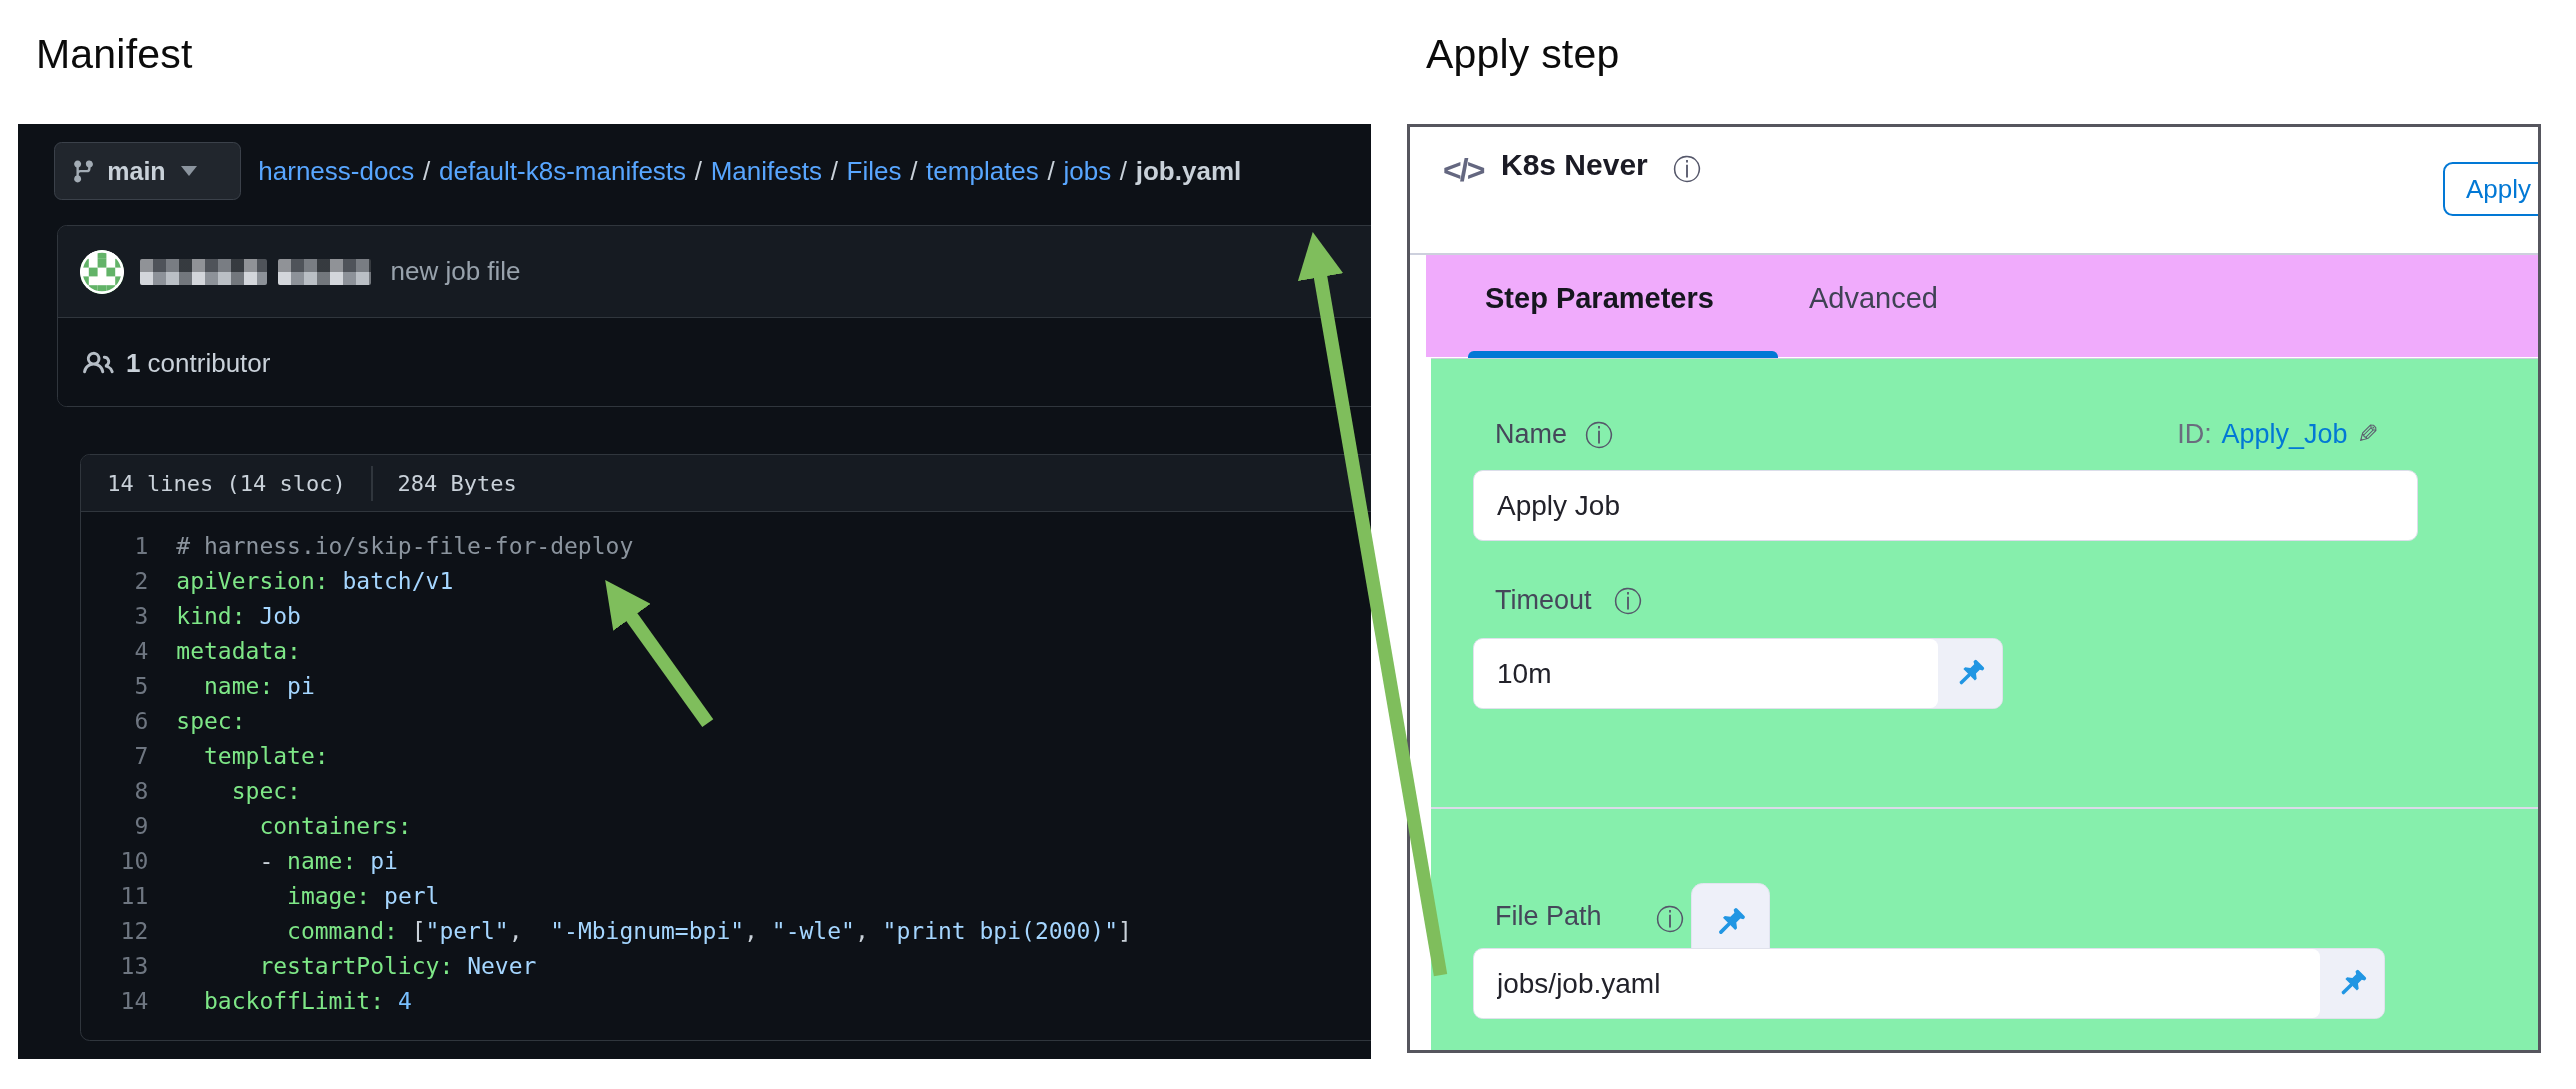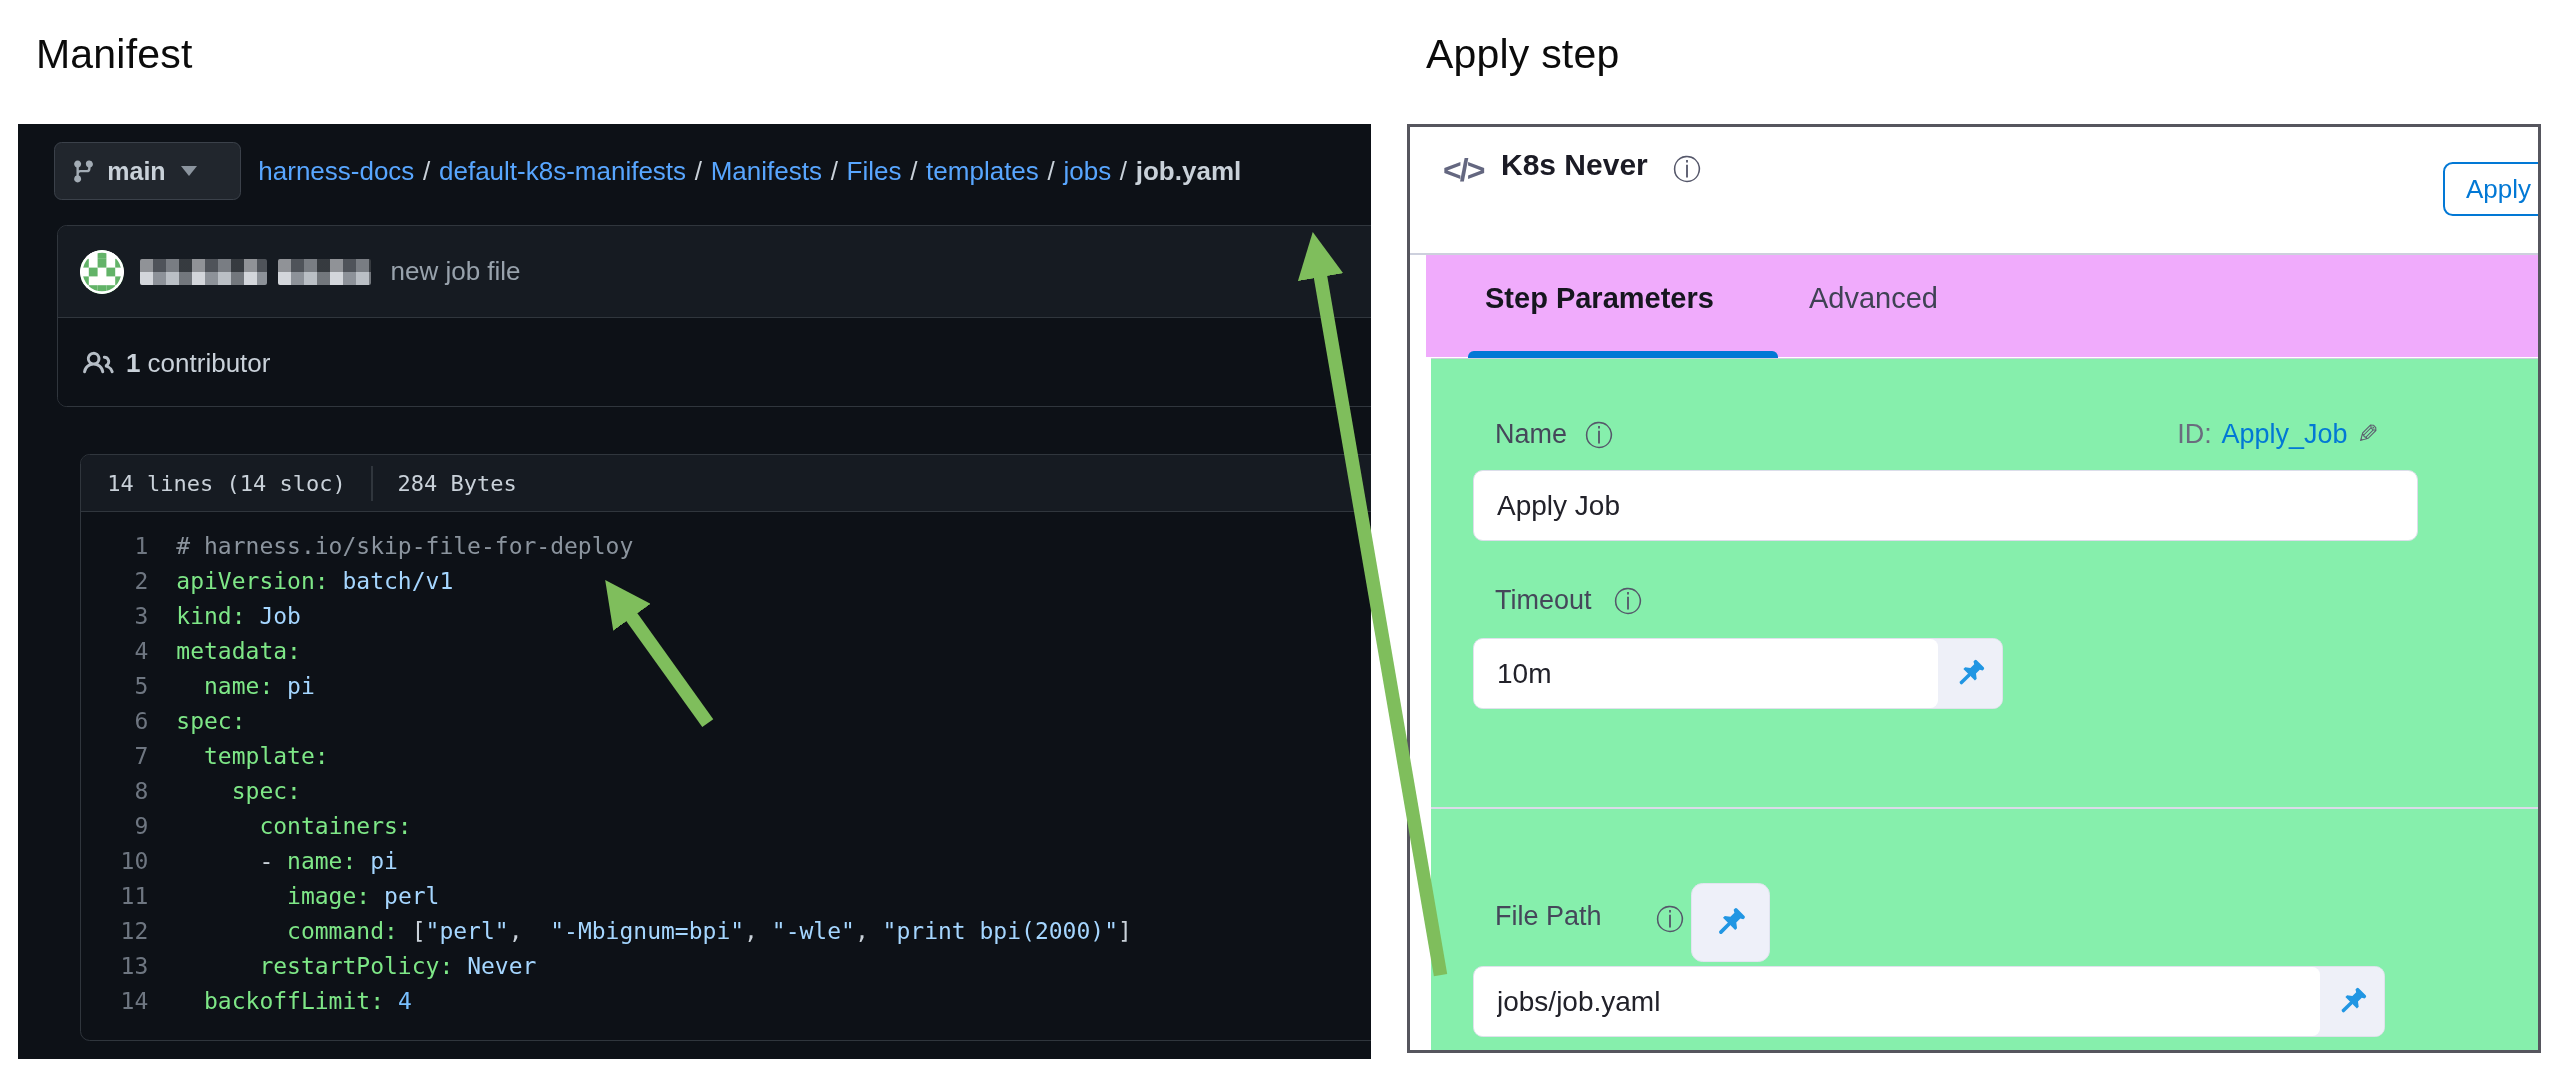--- a/index.html
+++ b/index.html
@@ -74,21 +74,21 @@
   .id-link{color:var(--accent);cursor:pointer;text-align:right;}
   .pencil{display:inline-block;transform:scaleX(-1);color:#5c5e6e;font-size:26px;cursor:pointer;}
   .hx-input{position:absolute;height:71px;background:#ffffff;border:1.9px solid #dcdeea;border-radius:9.7px;
             box-sizing:border-box;font-size:28px;color:#22222a;padding:8px 23px;
             font-family:"Liberation Sans",sans-serif;outline:none;}
   .in-name{left:42px;top:111px;width:945px;}
   .lbl-timeout{left:64px;top:226px;}
   .pin-wrap{position:absolute;height:71px;border:1.9px solid #e0e2ec;border-radius:9.7px;background:#eef0f8;
             box-sizing:border-box;display:flex;overflow:hidden;}
   .pw-timeout{left:42px;top:279px;width:530px;}
-  .pw-file{left:42px;top:607px;width:912px;}
+  .pw-file{left:42px;top:589px;width:912px;}
   .pin-wrap input{flex:1 1 auto;border:none;background:#ffffff;border-radius:7.7px;font-size:28px;
                   color:#22222a;padding:0 23px;outline:none;font-family:"Liberation Sans",sans-serif;}
   .pin-addon{flex:0 0 64px;display:flex;align-items:center;justify-content:center;cursor:pointer;background:#eef0f8;}
   .sec-div{position:absolute;left:0;top:448px;width:100%;height:1.9px;background:#d9dbe8;}
   .lbl-file{left:64px;top:542px;}
   .lbl-file-info{left:225px;top:542px;position:absolute;}
   .pin-chip{position:absolute;left:260px;top:524px;width:79px;height:79px;background:#eef0f9;
             border:1.9px solid #e2e4f0;border-radius:11.6px;display:flex;align-items:center;
             justify-content:center;cursor:pointer;box-sizing:border-box;}
   .name-info{left:154px;top:58px;position:absolute;}

